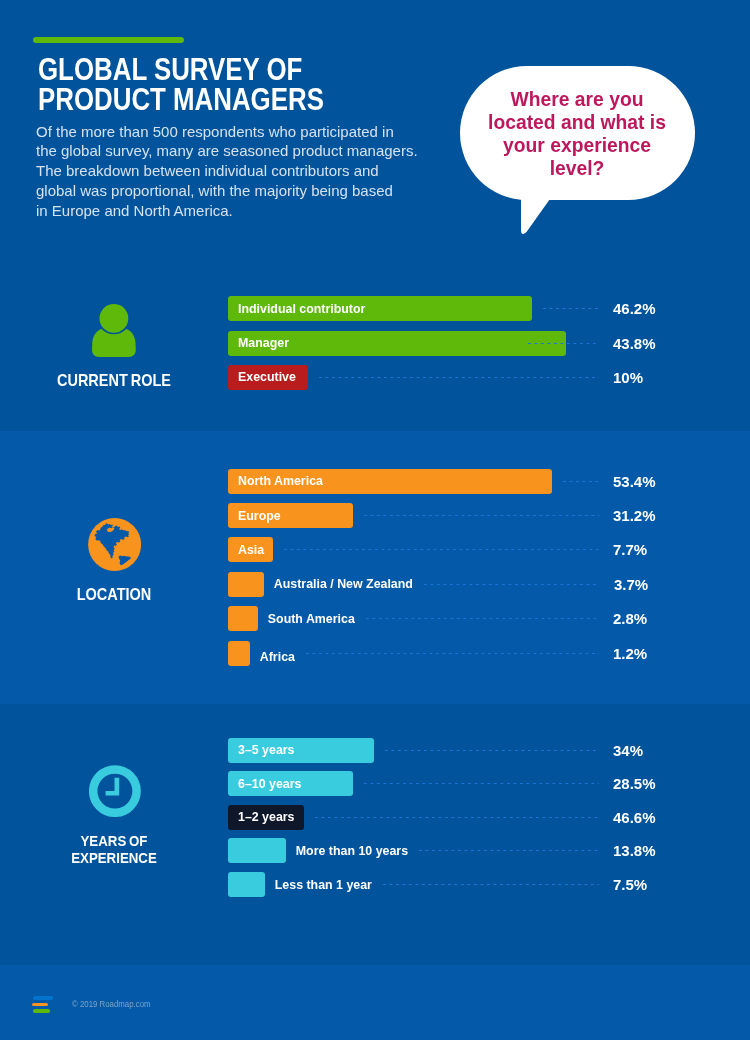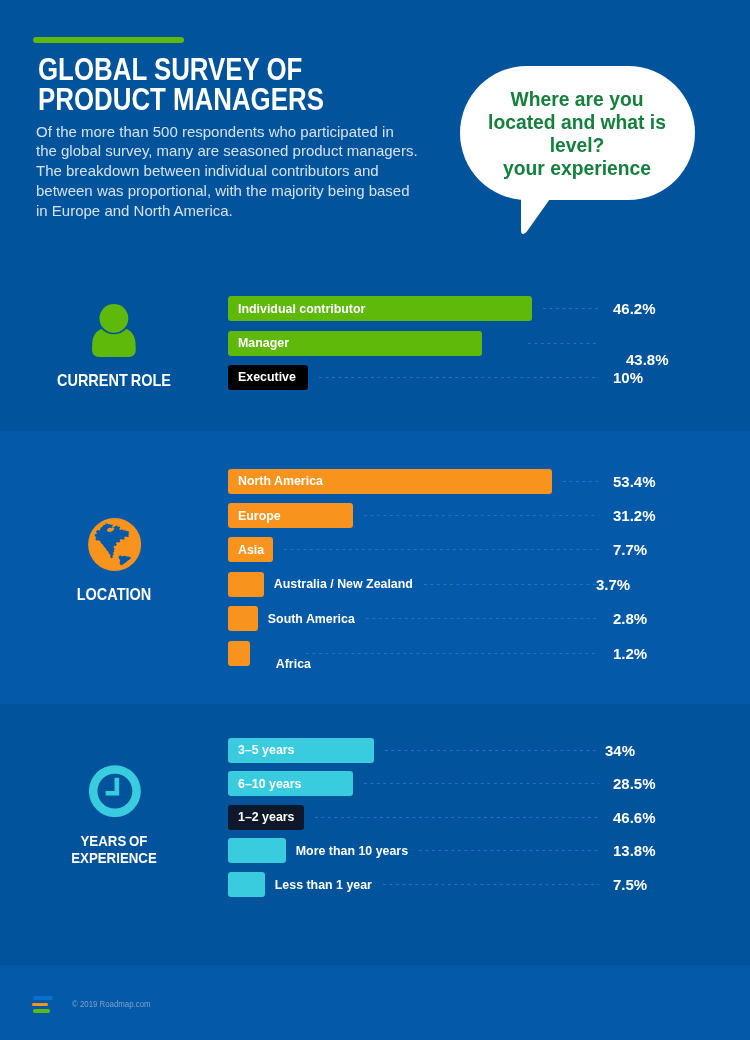--- a/index.html
+++ b/index.html
@@ -21,21 +21,21 @@
               letter-spacing:0px;transform:scaleX(0.821);transform-origin:0 0;}
   .hero-title span{display:block;white-space:nowrap;}
   .hero-copy{position:absolute;left:36px;top:121.5px;margin:0;width:420px;
              color:#d5e2ef;font-size:15px;line-height:19.85px;}
   .hero-copy span{display:block;white-space:nowrap;}
 
   
   .bubble{position:absolute;left:460px;top:66px;width:235px;height:134px;
           background:#ffffff;border-radius:67px;}
   .bubble-text{position:absolute;left:-10px;top:21.5px;width:254px;text-align:center;
-               color:#15803d;font-weight:bold;font-size:19.3px;line-height:23.1px;}
+               color:#be185d;font-weight:bold;font-size:19.3px;line-height:23.1px;}
   .bubble-text span{display:block;white-space:nowrap;}
   .bubble-tail{position:absolute;left:521px;top:182px;width:40px;height:54px;}
 
   
   .icon-wrap{position:absolute;}
   .sec-label{position:absolute;color:#ffffff;font-weight:bold;font-size:16.3px;
              line-height:17px;text-align:center;letter-spacing:0px;
              word-spacing:-1.2px;transform:scaleX(0.890);}
   .sec-label.two-line{font-size:15px;word-spacing:-1px;transform:scaleX(0.885);line-height:17px;}
   .bar-row{position:absolute;left:228px;height:25px;}
@@ -68,30 +68,30 @@
 
   <h1 class="hero-title">
     <span>GLOBAL SURVEY OF</span>
     <span>PRODUCT MANAGERS</span>
   </h1>
 
   <p class="hero-copy">
     <span>Of the more than 500 respondents who participated in</span>
     <span>the global survey, many are seasoned product managers.</span>
     <span>The breakdown between individual contributors and</span>
-    <span>between was proportional, with the majority being based</span>
+    <span>global was proportional, with the majority being based</span>
     <span>in Europe and North America.</span>
   </p>
 
   <div class="bubble">
     <div class="bubble-text">
       <span>Where are you</span>
       <span>located and what is</span>
+      <span>your experience</span>
       <span>level?</span>
-      <span>your experience</span>
     </div>
   </div>
   <svg class="bubble-tail" viewBox="0 0 40 51">
     <path d="M0 0 L0 46 Q0 53.5 5.5 48.5 L40 0 Z" fill="#ffffff"></path>
   </svg>
 
   <div class="icon-wrap" style="left:92px;top:304px;width:44px;height:53px">
     <svg viewBox="0 0 44 53" width="44" height="53">
       <circle cx="21.9" cy="14.4" r="14.4" fill="#5fb90b"></circle>
       <path d="M9.6 24.9 C4.0 26.9 0.9 31.6 0.35 38.0 L0.05 45.0
@@ -191,28 +191,28 @@
 
   <div id="charts">
       <div class="bar-row" style="top: 296.4px; width: 475px;">
         <div class="bar" style="width: 304px; background: rgb(95, 185, 11);">
           <span class="bar-label">Individual contributor</span>
         </div>
         <div class="dash" style="left: 314.8px; width: 56.4px;"></div>
         <div class="pct" style="left: 385px;">46.2%</div>
       </div>
       <div class="bar-row" style="top: 330.5px; width: 475px;">
-        <div class="bar" style="width: 254px; background: rgb(95, 185, 11);">
+        <div class="bar" style="width: 338px; background: rgb(95, 185, 11);">
           <span class="bar-label">Manager</span>
         </div>
         <div class="dash" style="left: 299.8px; width: 71.4px;"></div>
-        <div class="pct" style="left: 398px; margin-top: 16px;">43.8%</div>
+        <div class="pct" style="left: 385px;">43.8%</div>
       </div>
       <div class="bar-row" style="top: 364.6px; width: 475px;">
-        <div class="bar" style="width: 80px; background: #000000;">
+        <div class="bar" style="width: 80px; background: #b91c1c;">
           <span class="bar-label">Executive</span>
         </div>
         <div class="dash" style="left: 90.8px; width: 280.4px;"></div>
         <div class="pct" style="left: 385px;">10%</div>
       </div>
       <div class="bar-row" style="top: 468.6px; width: 475px;">
         <div class="bar" style="width: 324px; background: rgb(248, 147, 29);">
           <span class="bar-label">North America</span>
         </div>
         <div class="dash" style="left: 334.8px; width: 36.4px;"></div>
@@ -229,40 +229,40 @@
         <div class="bar" style="width: 45px; background: rgb(248, 147, 29);">
           <span class="bar-label">Asia</span>
         </div>
         <div class="dash" style="left: 55.8px; width: 315.4px;"></div>
         <div class="pct" style="left: 385px;">7.7%</div>
       </div>
       <div class="bar-row" style="top: 571.8px; width: 475px;">
         <span class="bar-label outside" style="left: 45.8px; top: 0px; height: 25px; display: flex; align-items: center;">Australia / New Zealand</span>
         <div class="bar" style="width: 36px; background: rgb(248, 147, 29);"></div>
         <div class="dash" style="left: 195.694px; width: 175.506px;"></div>
-        <div class="pct" style="left: 368px;">3.7%</div>
+        <div class="pct" style="left: 386px;">3.7%</div>
       </div>
       <div class="bar-row" style="top: 606.2px; width: 475px;">
         <span class="bar-label outside" style="left: 39.8px; top: 0px; height: 25px; display: flex; align-items: center;">South America</span>
         <div class="bar" style="width: 30px; background: rgb(248, 147, 29);"></div>
         <div class="dash" style="left: 137.584px; width: 233.616px;"></div>
         <div class="pct" style="left: 385px;">2.8%</div>
       </div>
       <div class="bar-row" style="top: 640.6px; width: 475px;">
-        <span class="bar-label outside" style="left: 31.8px; top: 11px; height: 25px; display: flex; align-items: center; margin-left: 16px;">Africa</span>
+        <span class="bar-label outside" style="left: 31.8px; top: 4px; height: 25px; display: flex; align-items: center;">Africa</span>
         <div class="bar" style="width: 22px; background: rgb(248, 147, 29);"></div>
         <div class="dash" style="left: 77.725px; width: 293.475px;"></div>
         <div class="pct" style="left: 385px;">1.2%</div>
       </div>
       <div class="bar-row" style="top: 737.6px; width: 475px;">
         <div class="bar" style="width: 146px; background: rgb(57, 204, 223);">
           <span class="bar-label">3–5 years</span>
         </div>
         <div class="dash" style="left: 156.8px; width: 214.4px;"></div>
-        <div class="pct" style="left: 377px;">34%</div>
+        <div class="pct" style="left: 385px;">34%</div>
       </div>
       <div class="bar-row" style="top: 771.2px; width: 475px;">
         <div class="bar" style="width: 125px; background: rgb(57, 204, 223);">
           <span class="bar-label">6–10 years</span>
         </div>
         <div class="dash" style="left: 135.8px; width: 235.4px;"></div>
         <div class="pct" style="left: 385px;">28.5%</div>
       </div>
       <div class="bar-row" style="top: 804.8px; width: 475px;">
         <div class="bar" style="width: 76px; background: #0f172a;">

